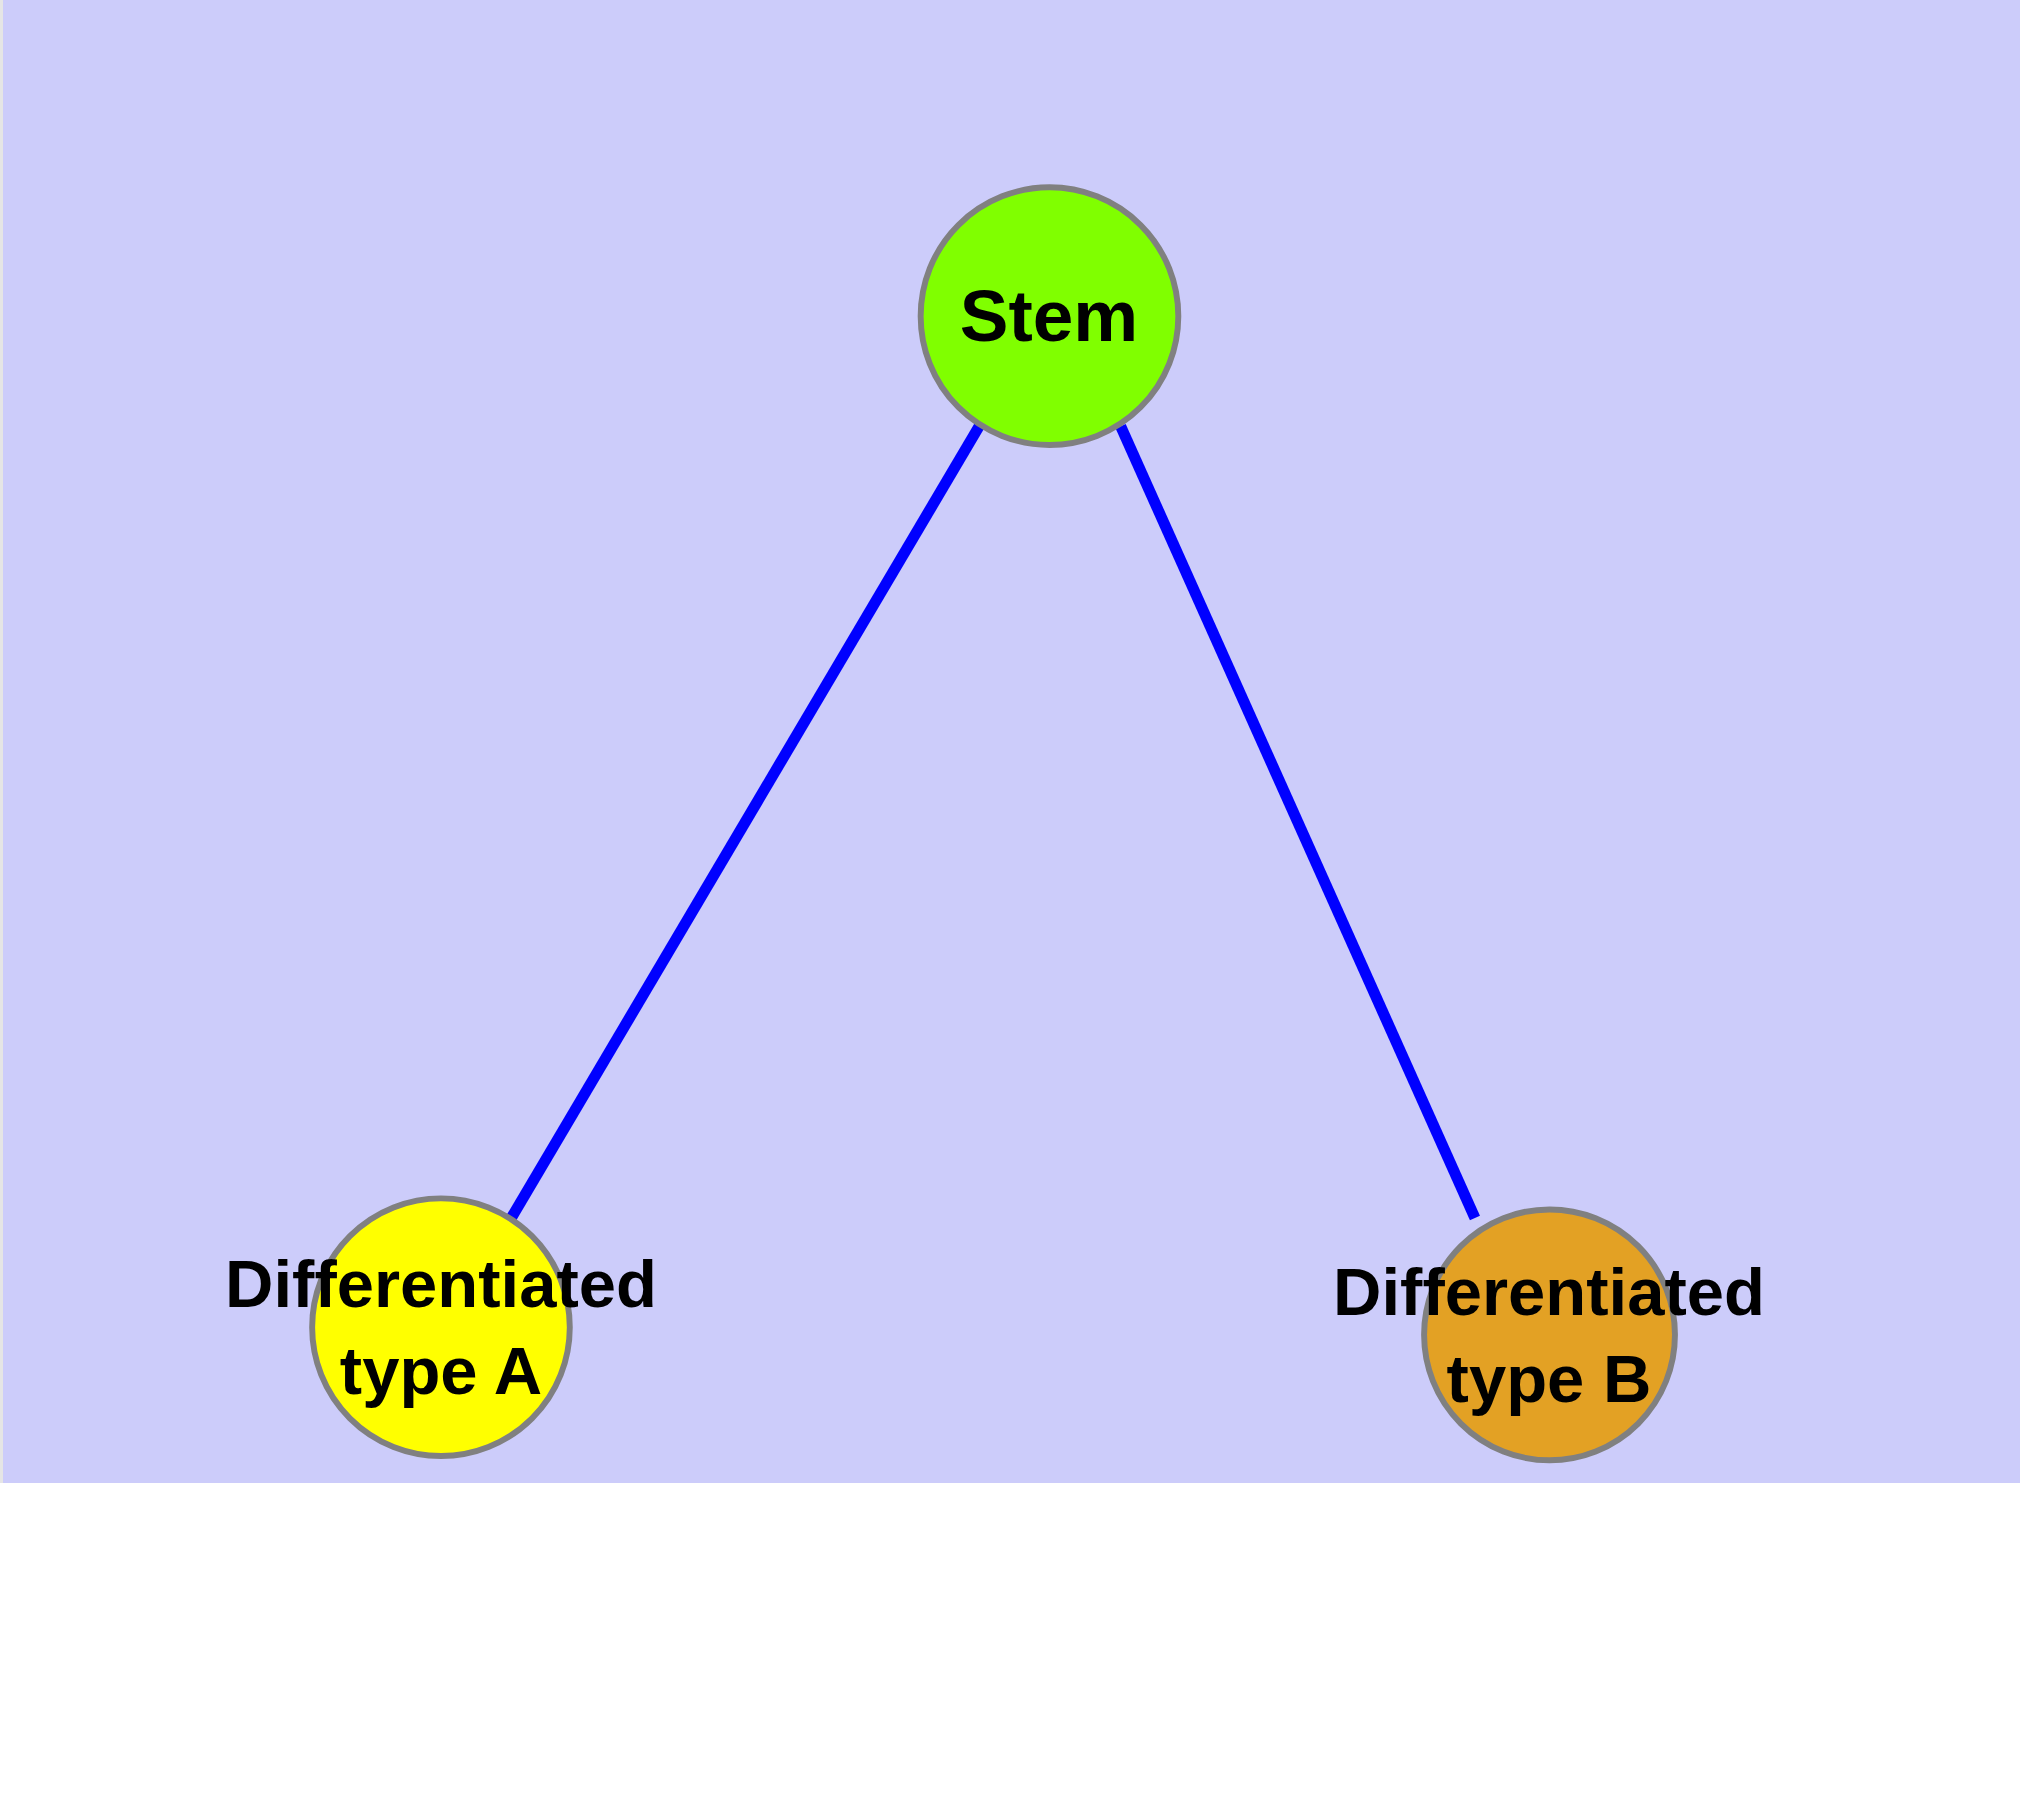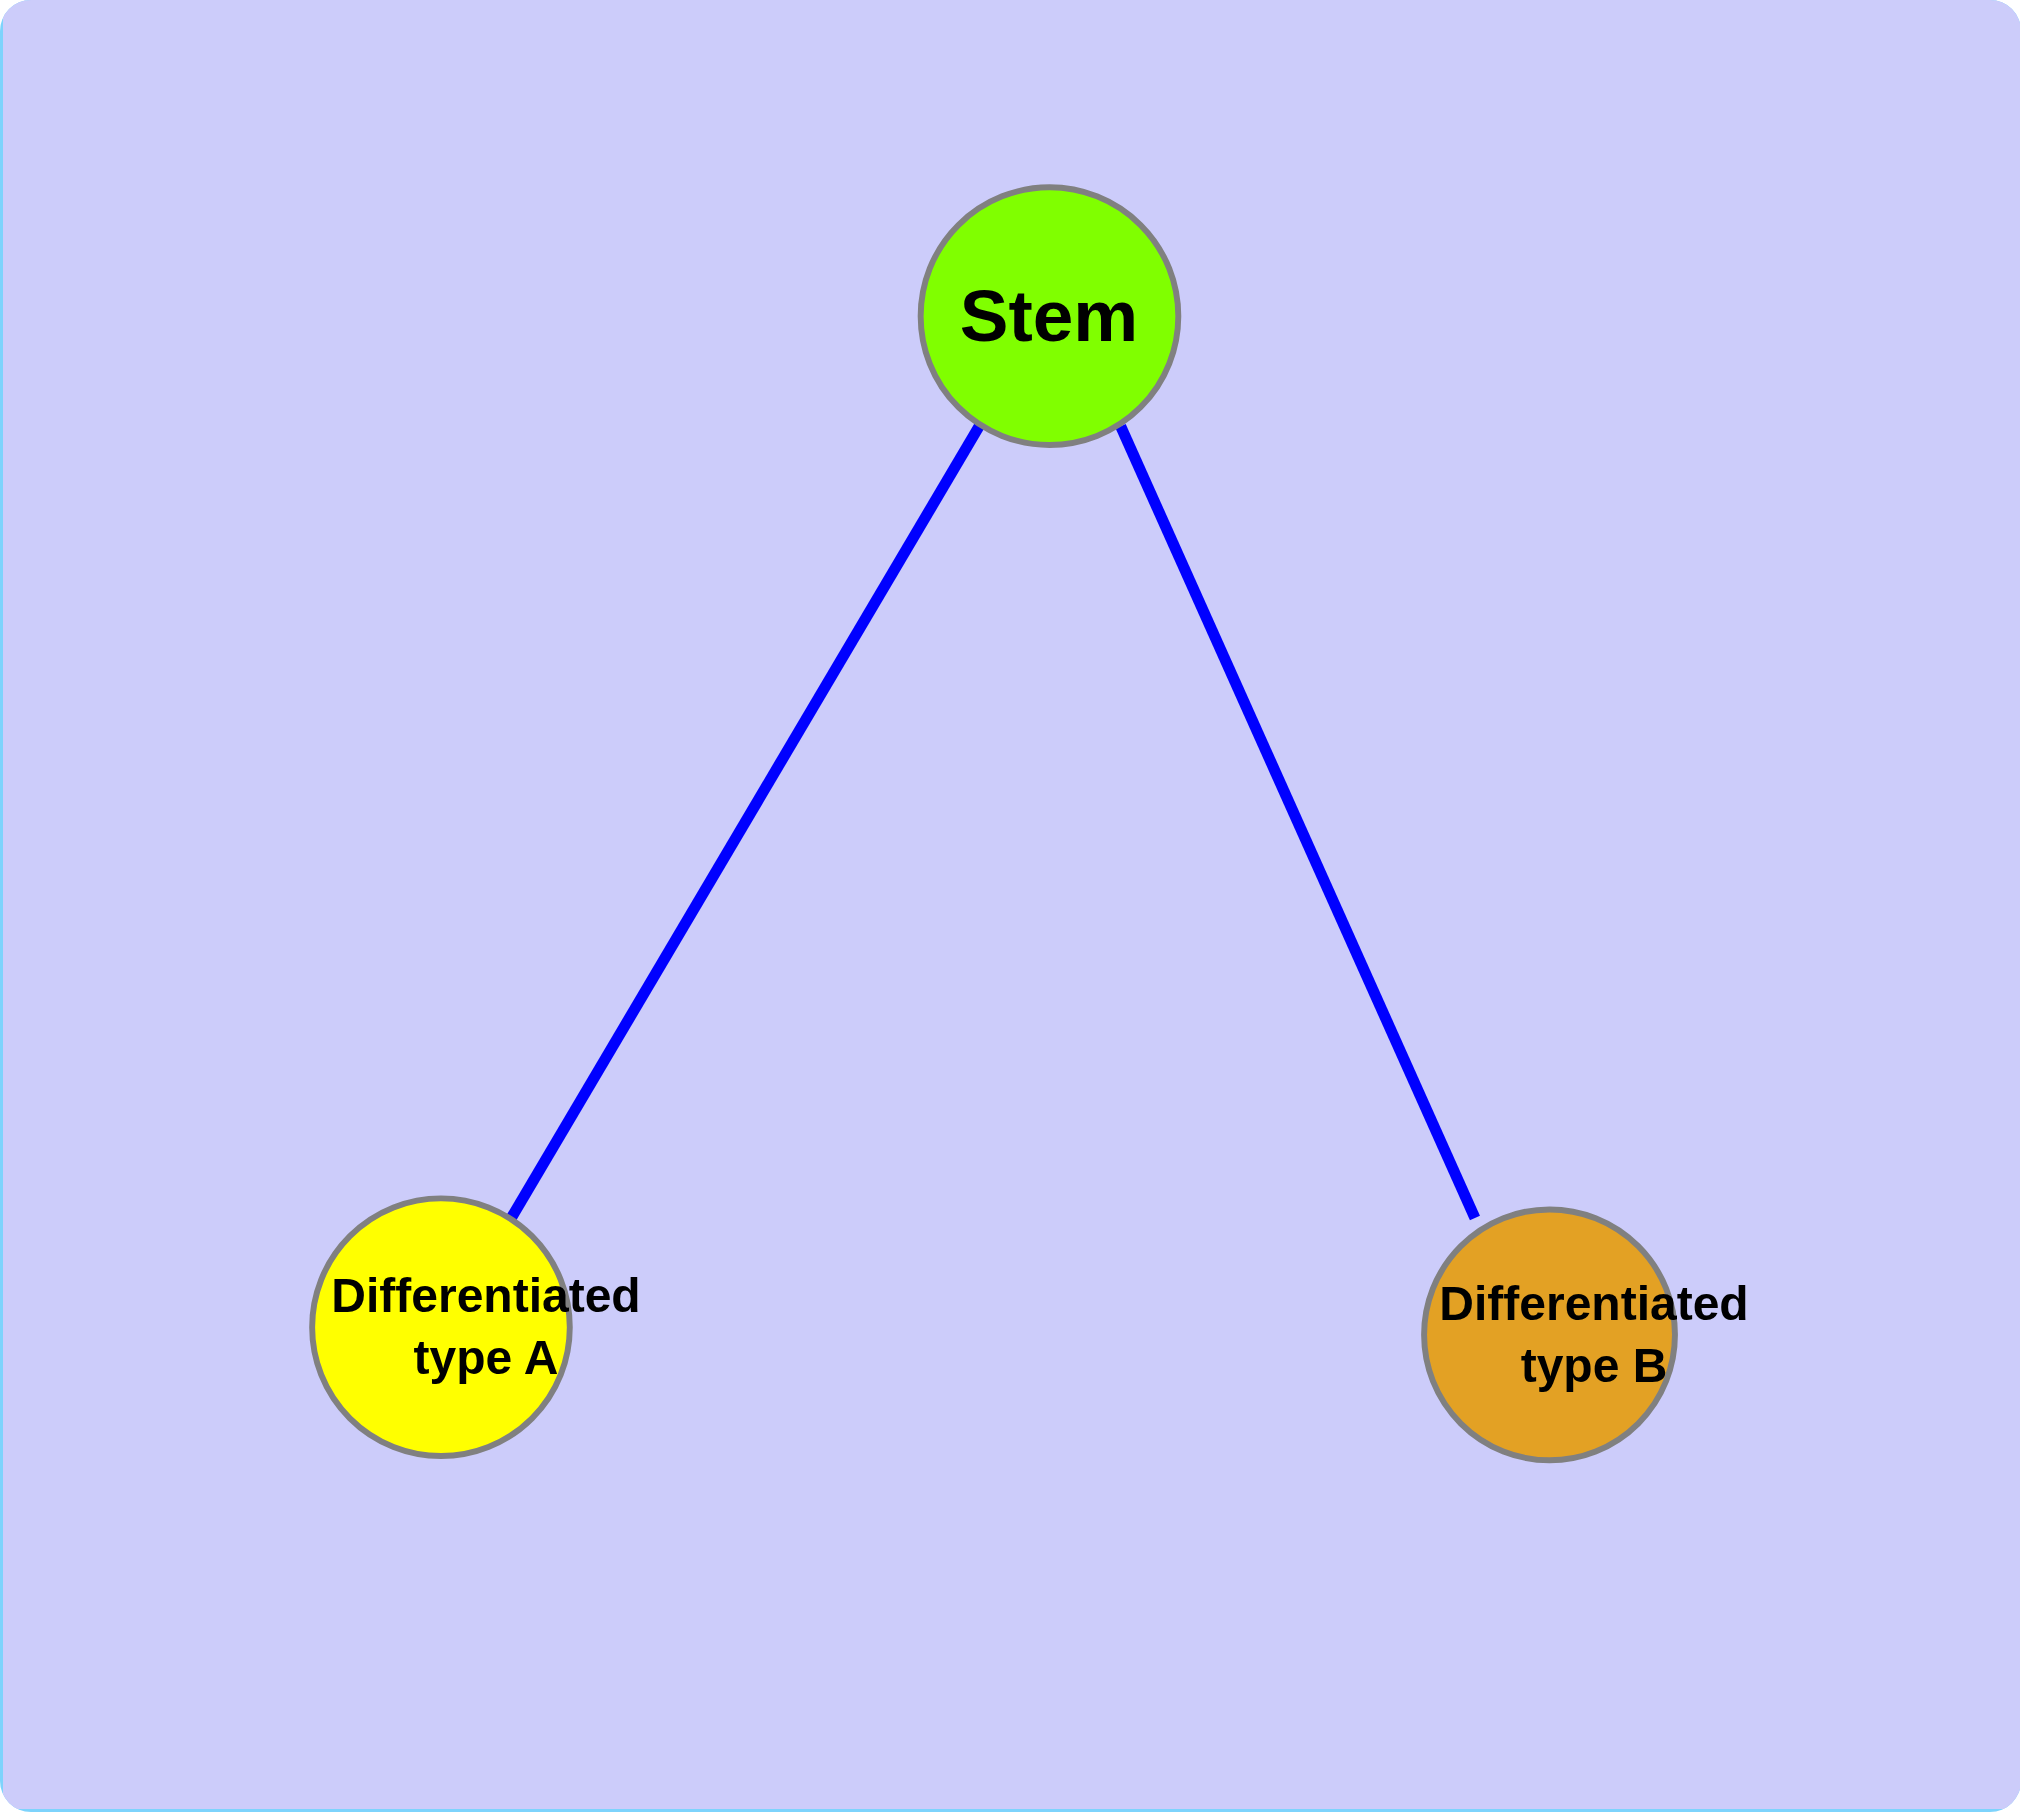--- a/index.html
+++ b/index.html
@@ -38,28 +38,27 @@
     font-weight: bold;
     white-space: pre;
     line-height: 1.30;
     pointer-events: none;
     transform: translate(-50%, -50%);
   }
   .label-stem {
     font-size: 73px;
   }
   .label-child {
-    font-size: 48px;
-    margin-left: 45px;
+    font-size: 67px;
   }
 </style>
 </head>
 <body>
 
-<div id="canvas" style="background: #7dd3fc; width: 2021px; height: 1812px; border-radius: 31px;">
+<div id="canvas" style="background: #e5e5e5; width: 2021px; height: 1483px;">
 
   <div id="plot-area" style="background: rgb(204, 204, 250);"></div>
 
   <svg id="graph-svg" viewBox="0 0 2384 2138">
     <g>
       <line x1="1155" y1="503" x2="603" y2="1437" stroke="#0000ff" stroke-width="13" stroke-linecap="butt"></line>
       <line x1="1322" y1="503" x2="1740" y2="1437" stroke="#0000ff" stroke-width="13" stroke-linecap="butt"></line>
     </g>
     <g>
       <circle cx="1238" cy="373" r="152" fill="#80ff00" stroke="#808080" stroke-width="7"></circle>

